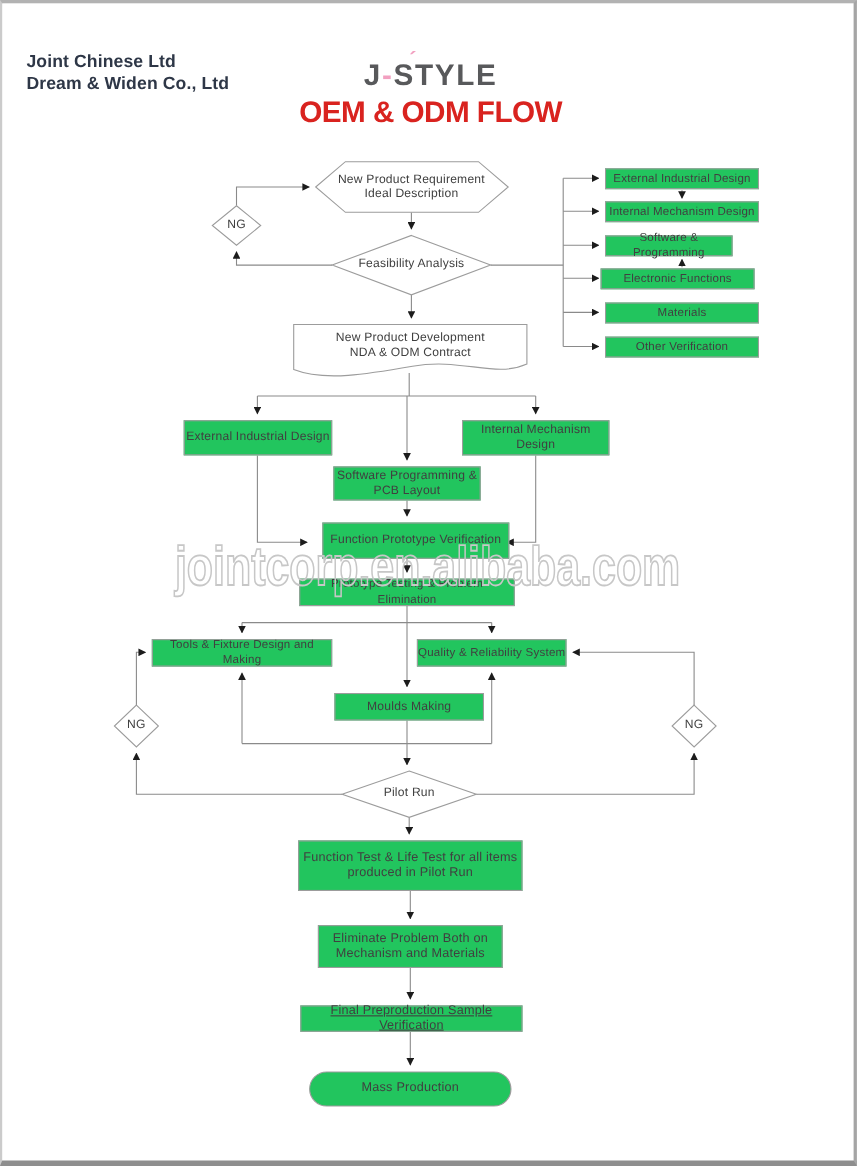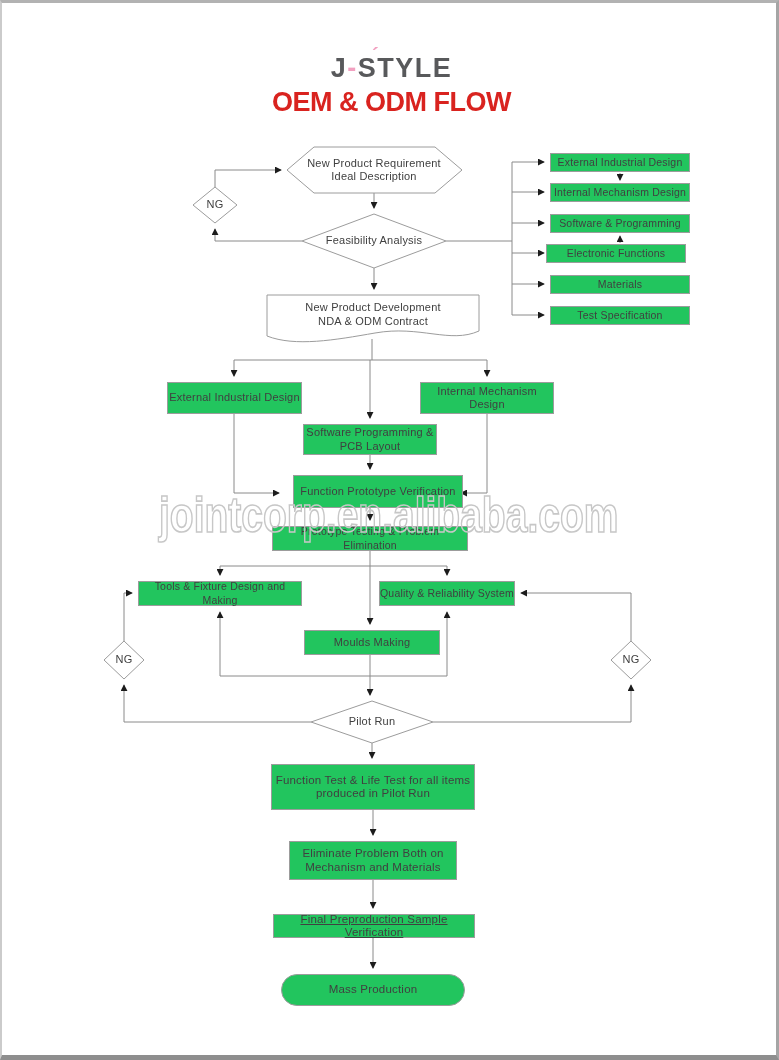--- a/index.html
+++ b/index.html
@@ -33,20 +33,24 @@
     font-size:50px; font-weight:bold; letter-spacing:0px; color:transparent;
     -webkit-text-stroke:1.7px #c7c7c7;
     transform:scaleX(0.78); transform-origin:left center; pointer-events:none;
   }
 </style>
 </head>
 <body>
 
 <div class="page">
 
+  <div class="company">
+    <div>Joint Chinese Ltd</div>
+    <div>Dream &amp; Widen Co., Ltd</div>
+  </div>
 
   <div class="logo"><span>J</span><span class="pink">-</span><span class="swrap"><span>S</span><span class="accent">´</span></span><span>TYLE</span></div>
 
   <div class="title">OEM &amp; ODM FLOW</div>
 
   <svg class="wires" width="779" height="1060" viewBox="0 0 779 1060">
     <defs>
       <marker id="arr" viewBox="0 0 8 8" refX="7" refY="4" markerWidth="7" markerHeight="7" orient="auto-start-reverse">
         <path d="M0,0 L8,4 L0,8 Z" fill="#1c1c1c"></path>
       </marker>
@@ -116,24 +120,24 @@
   <div class="lbl" style="left:270px; top:296px; width:202px; height:31px;">
     <span>New Product Development</span>
     <span>NDA &amp; ODM Contract</span>
   </div>
   <div class="lbl" style="left:104px; top:649px; width:36px; height:16px;">NG</div>
   <div class="lbl" style="left:611px; top:649px; width:36px; height:16px;">NG</div>
   <div class="lbl" style="left:320px; top:709px; width:100px; height:20px;">Pilot Run</div>
 
   <div class="box small" style="left:548px; top:150px; width:140px; height:19px;">External Industrial Design</div>
   <div class="box small" style="left:548px; top:180px; width:140px; height:19px;">Internal Mechanism Design</div>
-  <div class="box small" style="left:548px; top:211px; width:140px; height:19px;">Software &amp; Programming</div>
+  <div class="box small" style="left:548px; top:211px; width:116px; height:19px;">Software &amp; Programming</div>
   <div class="box small" style="left:544px; top:241px; width:140px; height:19px;">Electronic Functions</div>
   <div class="box small" style="left:548px; top:272px; width:140px; height:19px;">Materials</div>
-  <div class="box small" style="left:548px; top:303px; width:140px; height:19px;">Test Specification</div>
+  <div class="box small" style="left:548px; top:303px; width:140px; height:19px;">Other Verification</div>
 
   <div class="box" style="left:165px; top:379px; width:135px; height:32px;">External Industrial Design</div>
   <div class="box" style="left:418px; top:379px; width:134px; height:32px;">Internal Mechanism Design</div>
   <div class="box" style="left:301px; top:421px; width:134px; height:31px;">
     <span>Software Programming &amp;</span>
     <span>PCB Layout</span>
   </div>
   <div class="box" style="left:291px; top:472px; width:170px; height:33px;">Function Prototype Verification</div>
   <div class="box small" style="left:270px; top:523px; width:196px; height:25px;">Prototype Testing &amp; Problem Elimination</div>
   <div class="box small" style="left:136px; top:578px; width:164px; height:25px;">Tools &amp; Fixture Design and Making</div>

